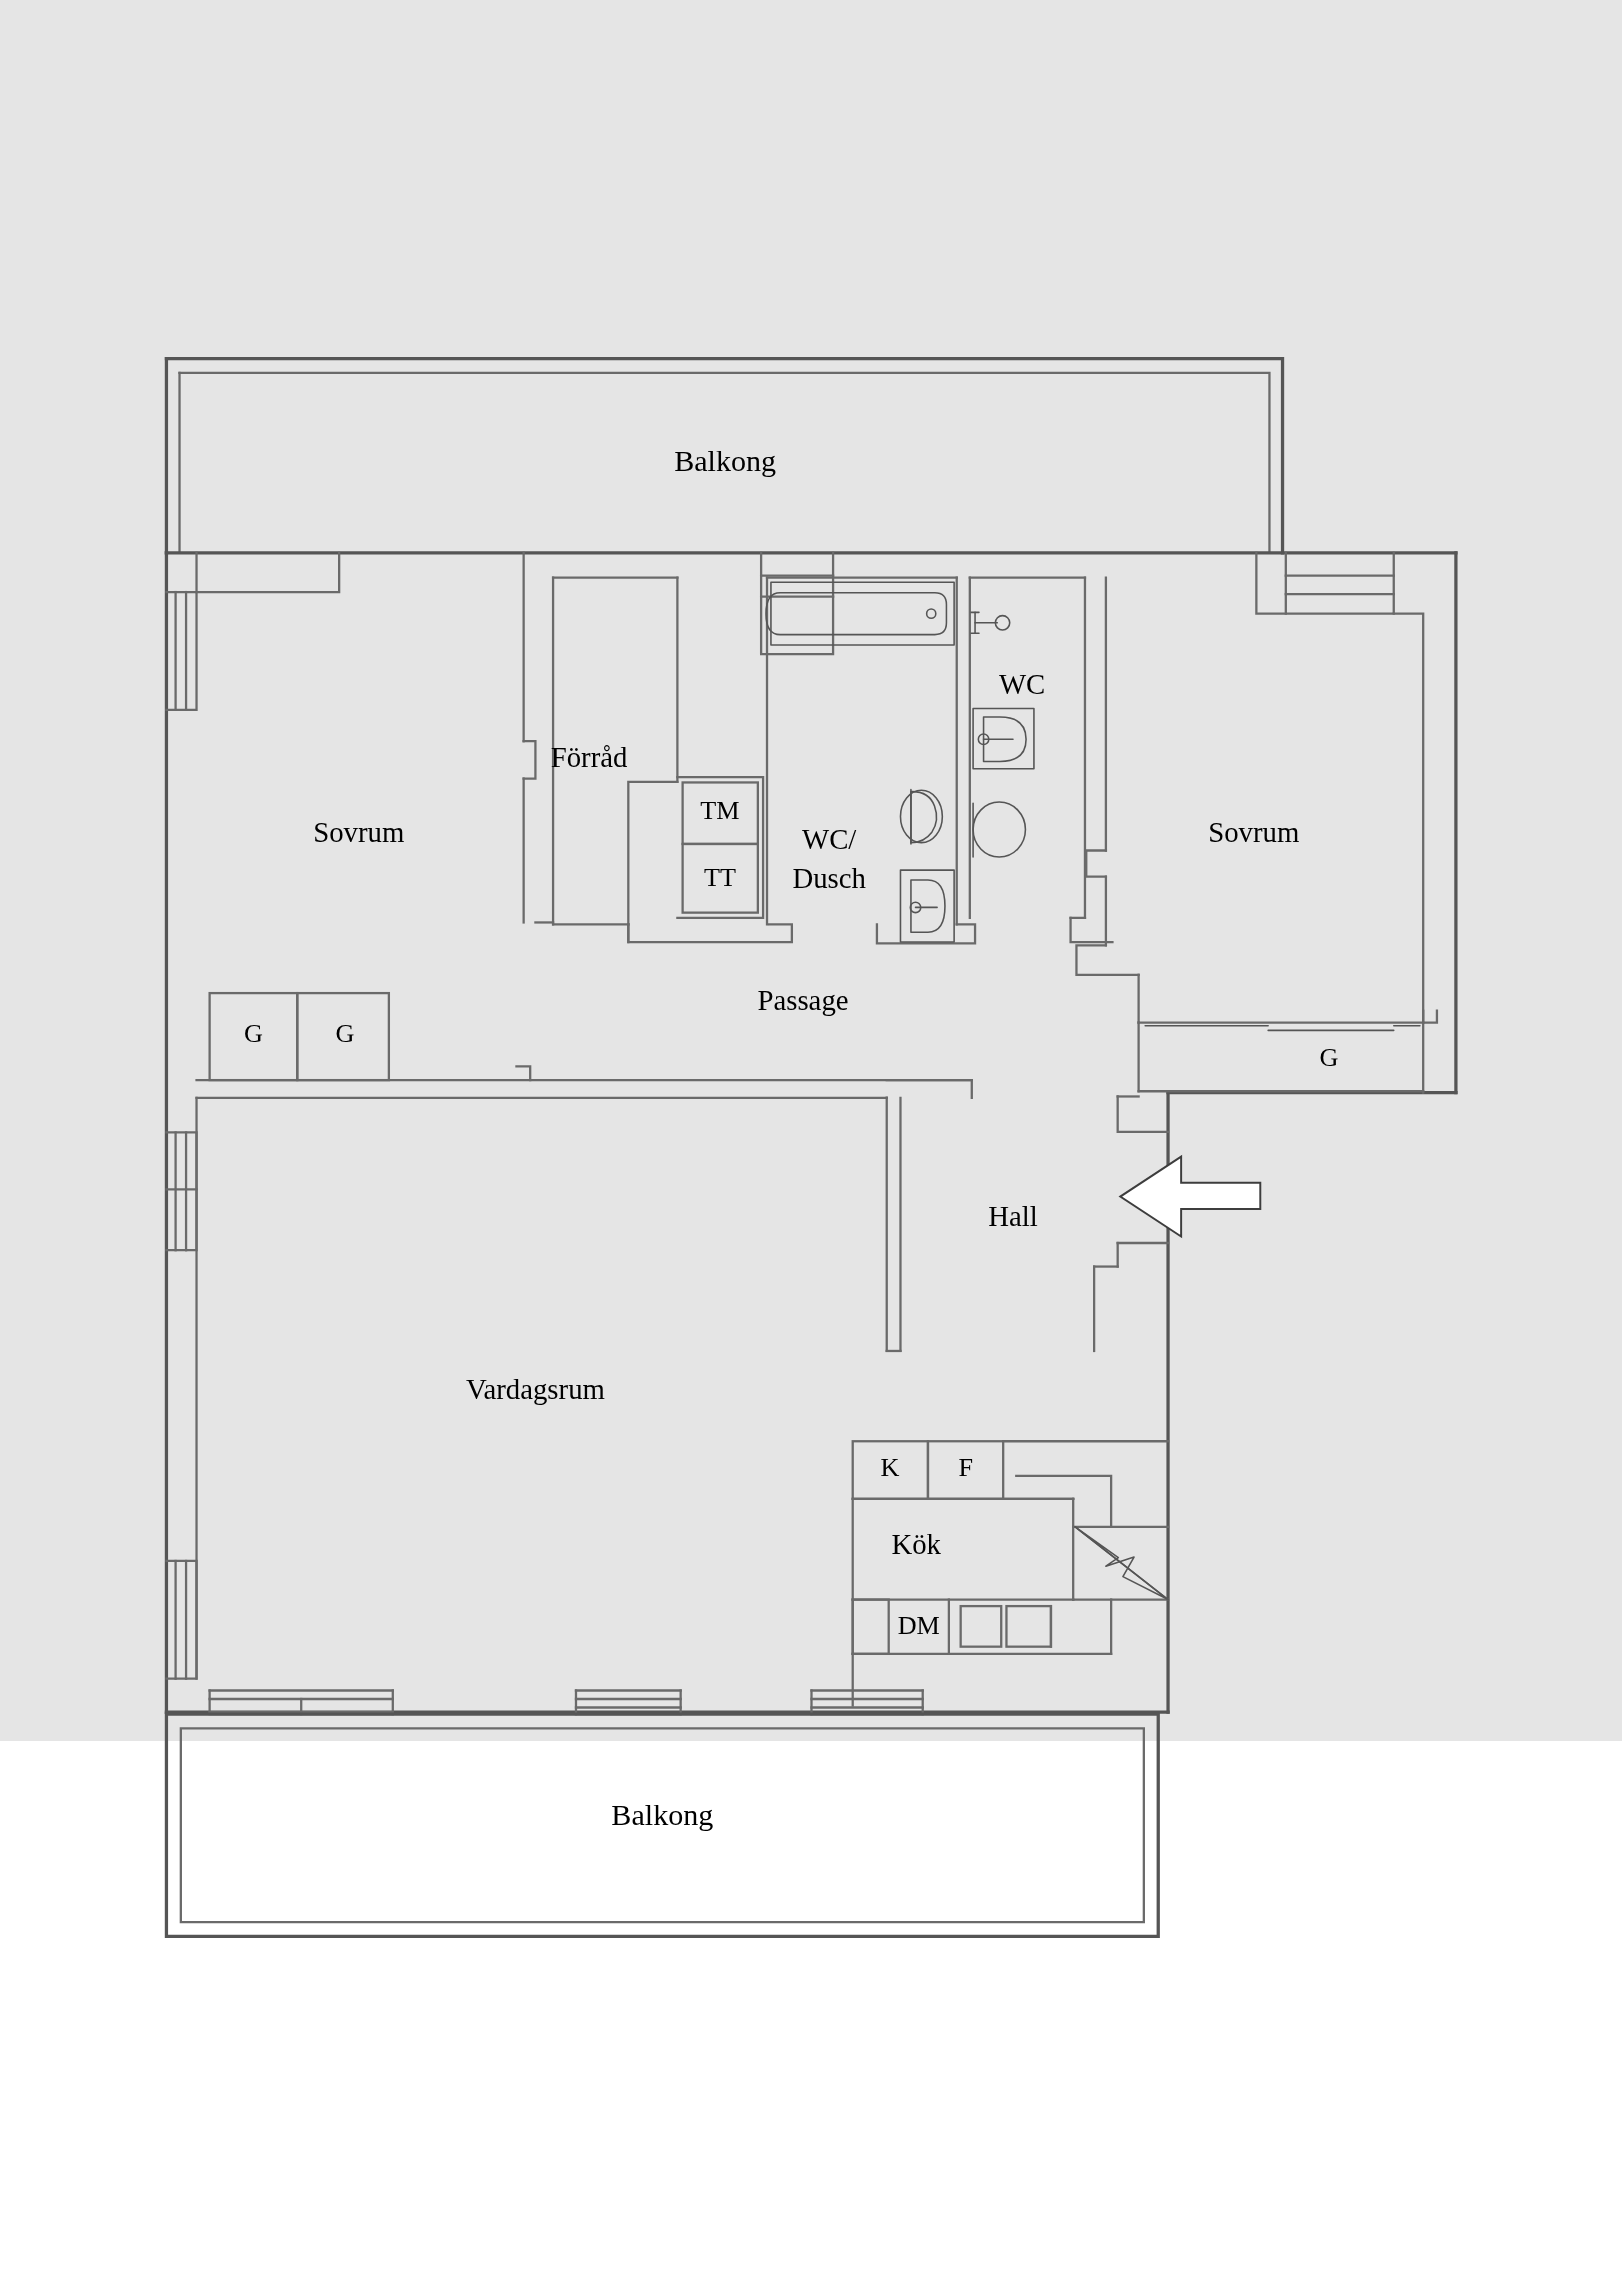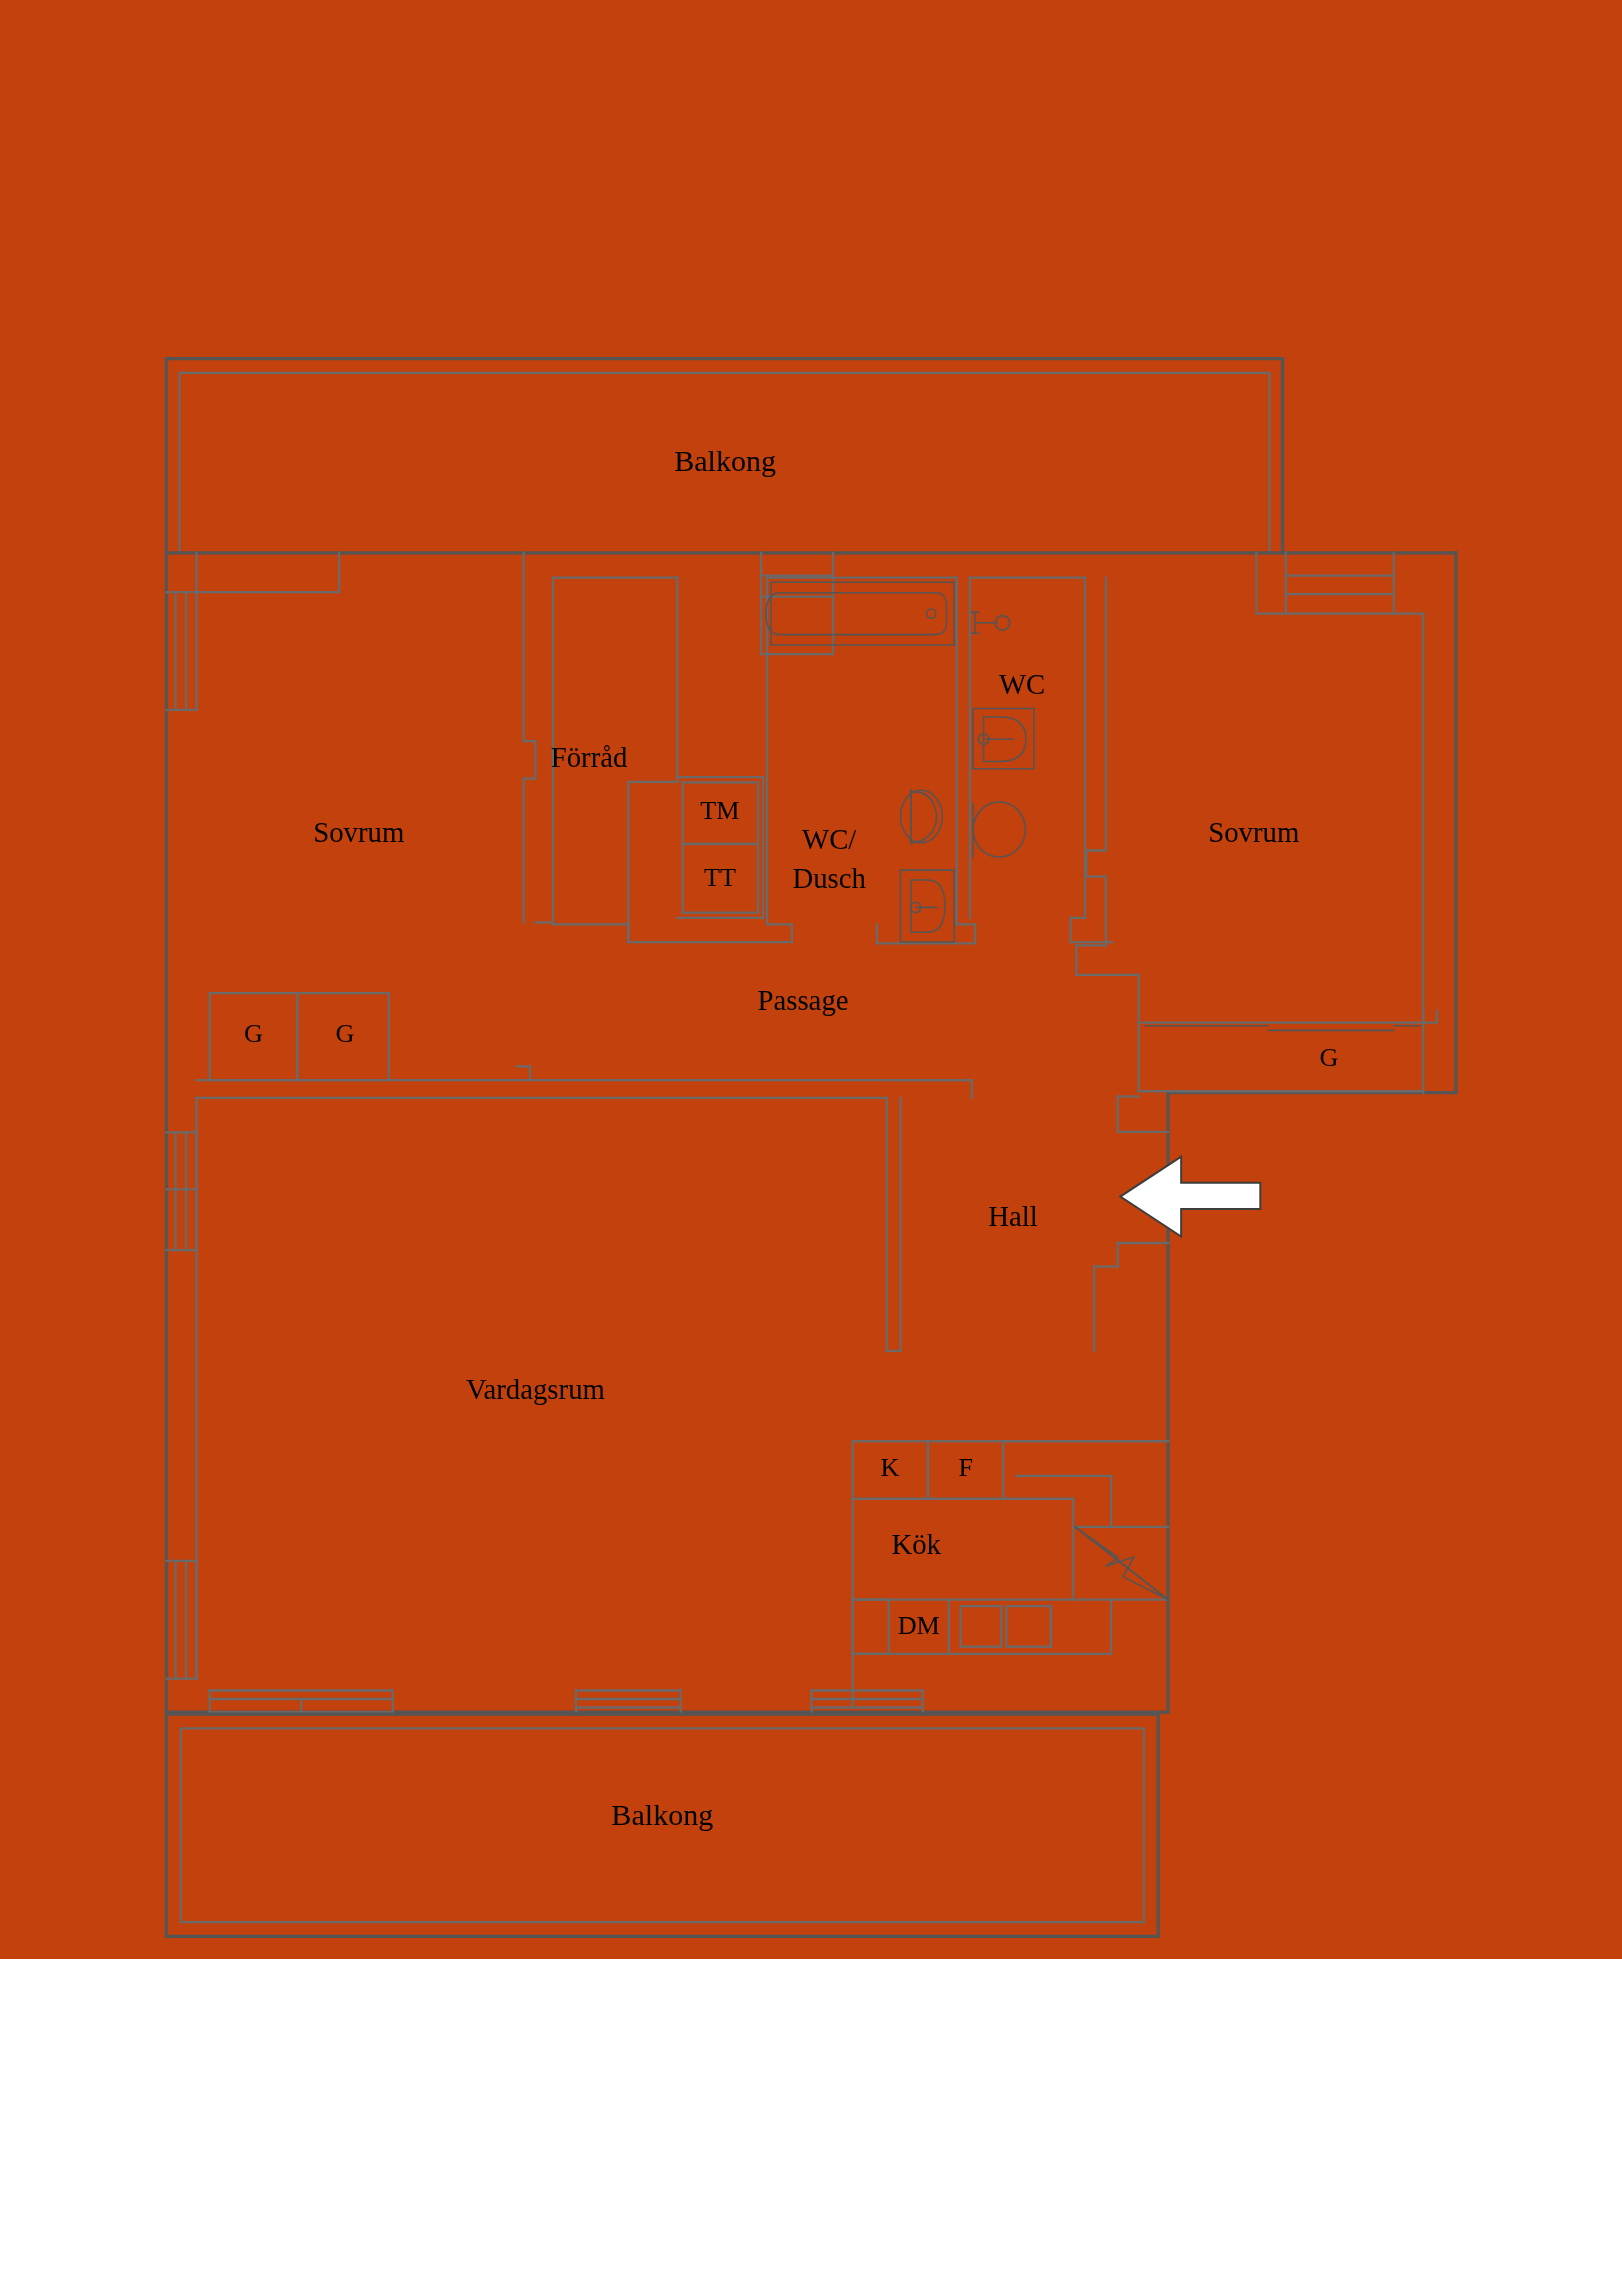--- a/index.html
+++ b/index.html
@@ -10,22 +10,22 @@
   }
   body {
     width: 1623px;
     height: 2295px;
     font-family: "Liberation Serif", "DejaVu Serif", serif;
     overflow: hidden;
   }
   #floorplan-root {
     position: relative;
     width: 1623px;
-    height: 1959px;
-    background: #c2410c;
+    height: 1741px;
+    background: #e5e5e5;
   }
   svg#plan {
     display: block;
     width: 1623px;
     height: 2295px;
   }
   .wall {
     fill: none;
     stroke: #555555;
     stroke-width: 5;

